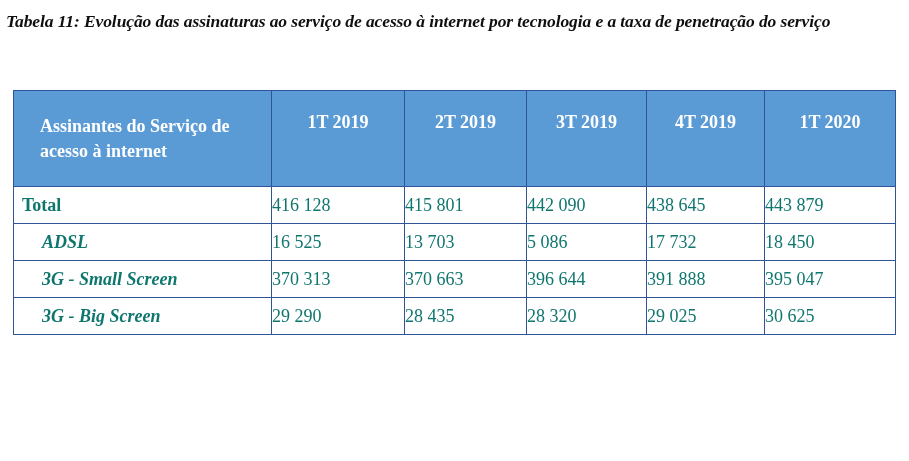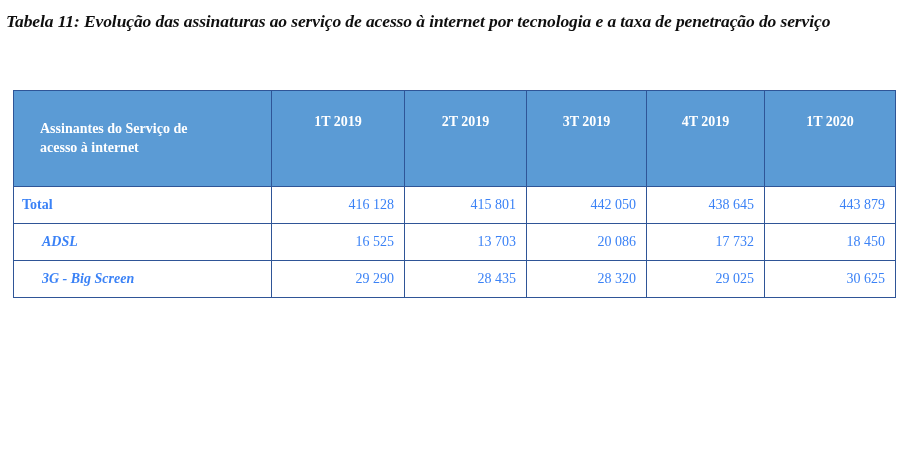--- a/index.html
+++ b/index.html
@@ -48,21 +48,21 @@
   table.data col.c0 { width: 258px; }
   table.data col.c1 { width: 133px; }
   table.data col.c2 { width: 122px; }
   table.data col.c3 { width: 120px; }
   table.data col.c4 { width: 118px; }
   table.data col.c5 { width: 131px; }
 
   table.data th, table.data td {
     border: 1.5px solid #2f5597;
     padding: 0;
-    font-size: 14px;
+    font-size: 18px;
   }
   thead th {
     background: #5b9bd5;
     color: #ffffff;
     font-weight: bold;
     font-size: 18px;
     height: 62px;
     vertical-align: middle;
     line-height: 1.35;
     border-color: #2f5597;
@@ -72,36 +72,35 @@
     padding: 0 8px 0 26px;
   }
   thead th.head-period {
     text-align: center;
     padding-bottom: 33px;
     vertical-align: middle;
   }
   tbody td {
     height: 36px;
     background: #ffffff;
-    color: #3b82f6;
+    color: #0f766e;
   }
   tbody td.label {
     text-align: left;
     padding-left: 8px;
     font-weight: bold;
   }
   tbody td.label.indent {
     padding-left: 28px;
     font-style: italic;
   }
   tbody td.label.italic-only {
     font-style: italic;
   }
   tbody td.num {
-    text-align: right;
     padding-right: 10px;
   }
   tbody td.num.italic {
     font-style: italic;
   }
   tbody tr.row-total td.label { font-weight: bold; font-style: normal; }
 </style>
 </head>
 <body>
 
@@ -131,35 +130,43 @@
           <th class="head-period">4T 2019</th>
           <th class="head-period">1T 2020</th>
         </tr>
       </thead>
       <tbody>
 
         <tr class="row-total">
           <td class="label">Total</td>
           <td class="num">416 128</td>
           <td class="num">415 801</td>
-          <td class="num">442 050</td>
+          <td class="num">442 090</td>
           <td class="num">438 645</td>
           <td class="num">443 879</td>
         </tr>
 
         <tr>
           <td class="label indent">ADSL</td>
           <td class="num">16 525</td>
           <td class="num">13 703</td>
-          <td class="num">20 086</td>
+          <td class="num">5 086</td>
           <td class="num">17 732</td>
           <td class="num">18 450</td>
         </tr>
 
 
+        <tr>
+          <td class="label indent">3G - Small Screen</td>
+          <td class="num">370 313</td>
+          <td class="num">370 663</td>
+          <td class="num">396 644</td>
+          <td class="num">391 888</td>
+          <td class="num">395 047</td>
+        </tr>
 
         <tr>
           <td class="label indent">3G - Big Screen</td>
           <td class="num">29 290</td>
           <td class="num">28 435</td>
           <td class="num">28 320</td>
           <td class="num">29 025</td>
           <td class="num">30 625</td>
         </tr>
 

